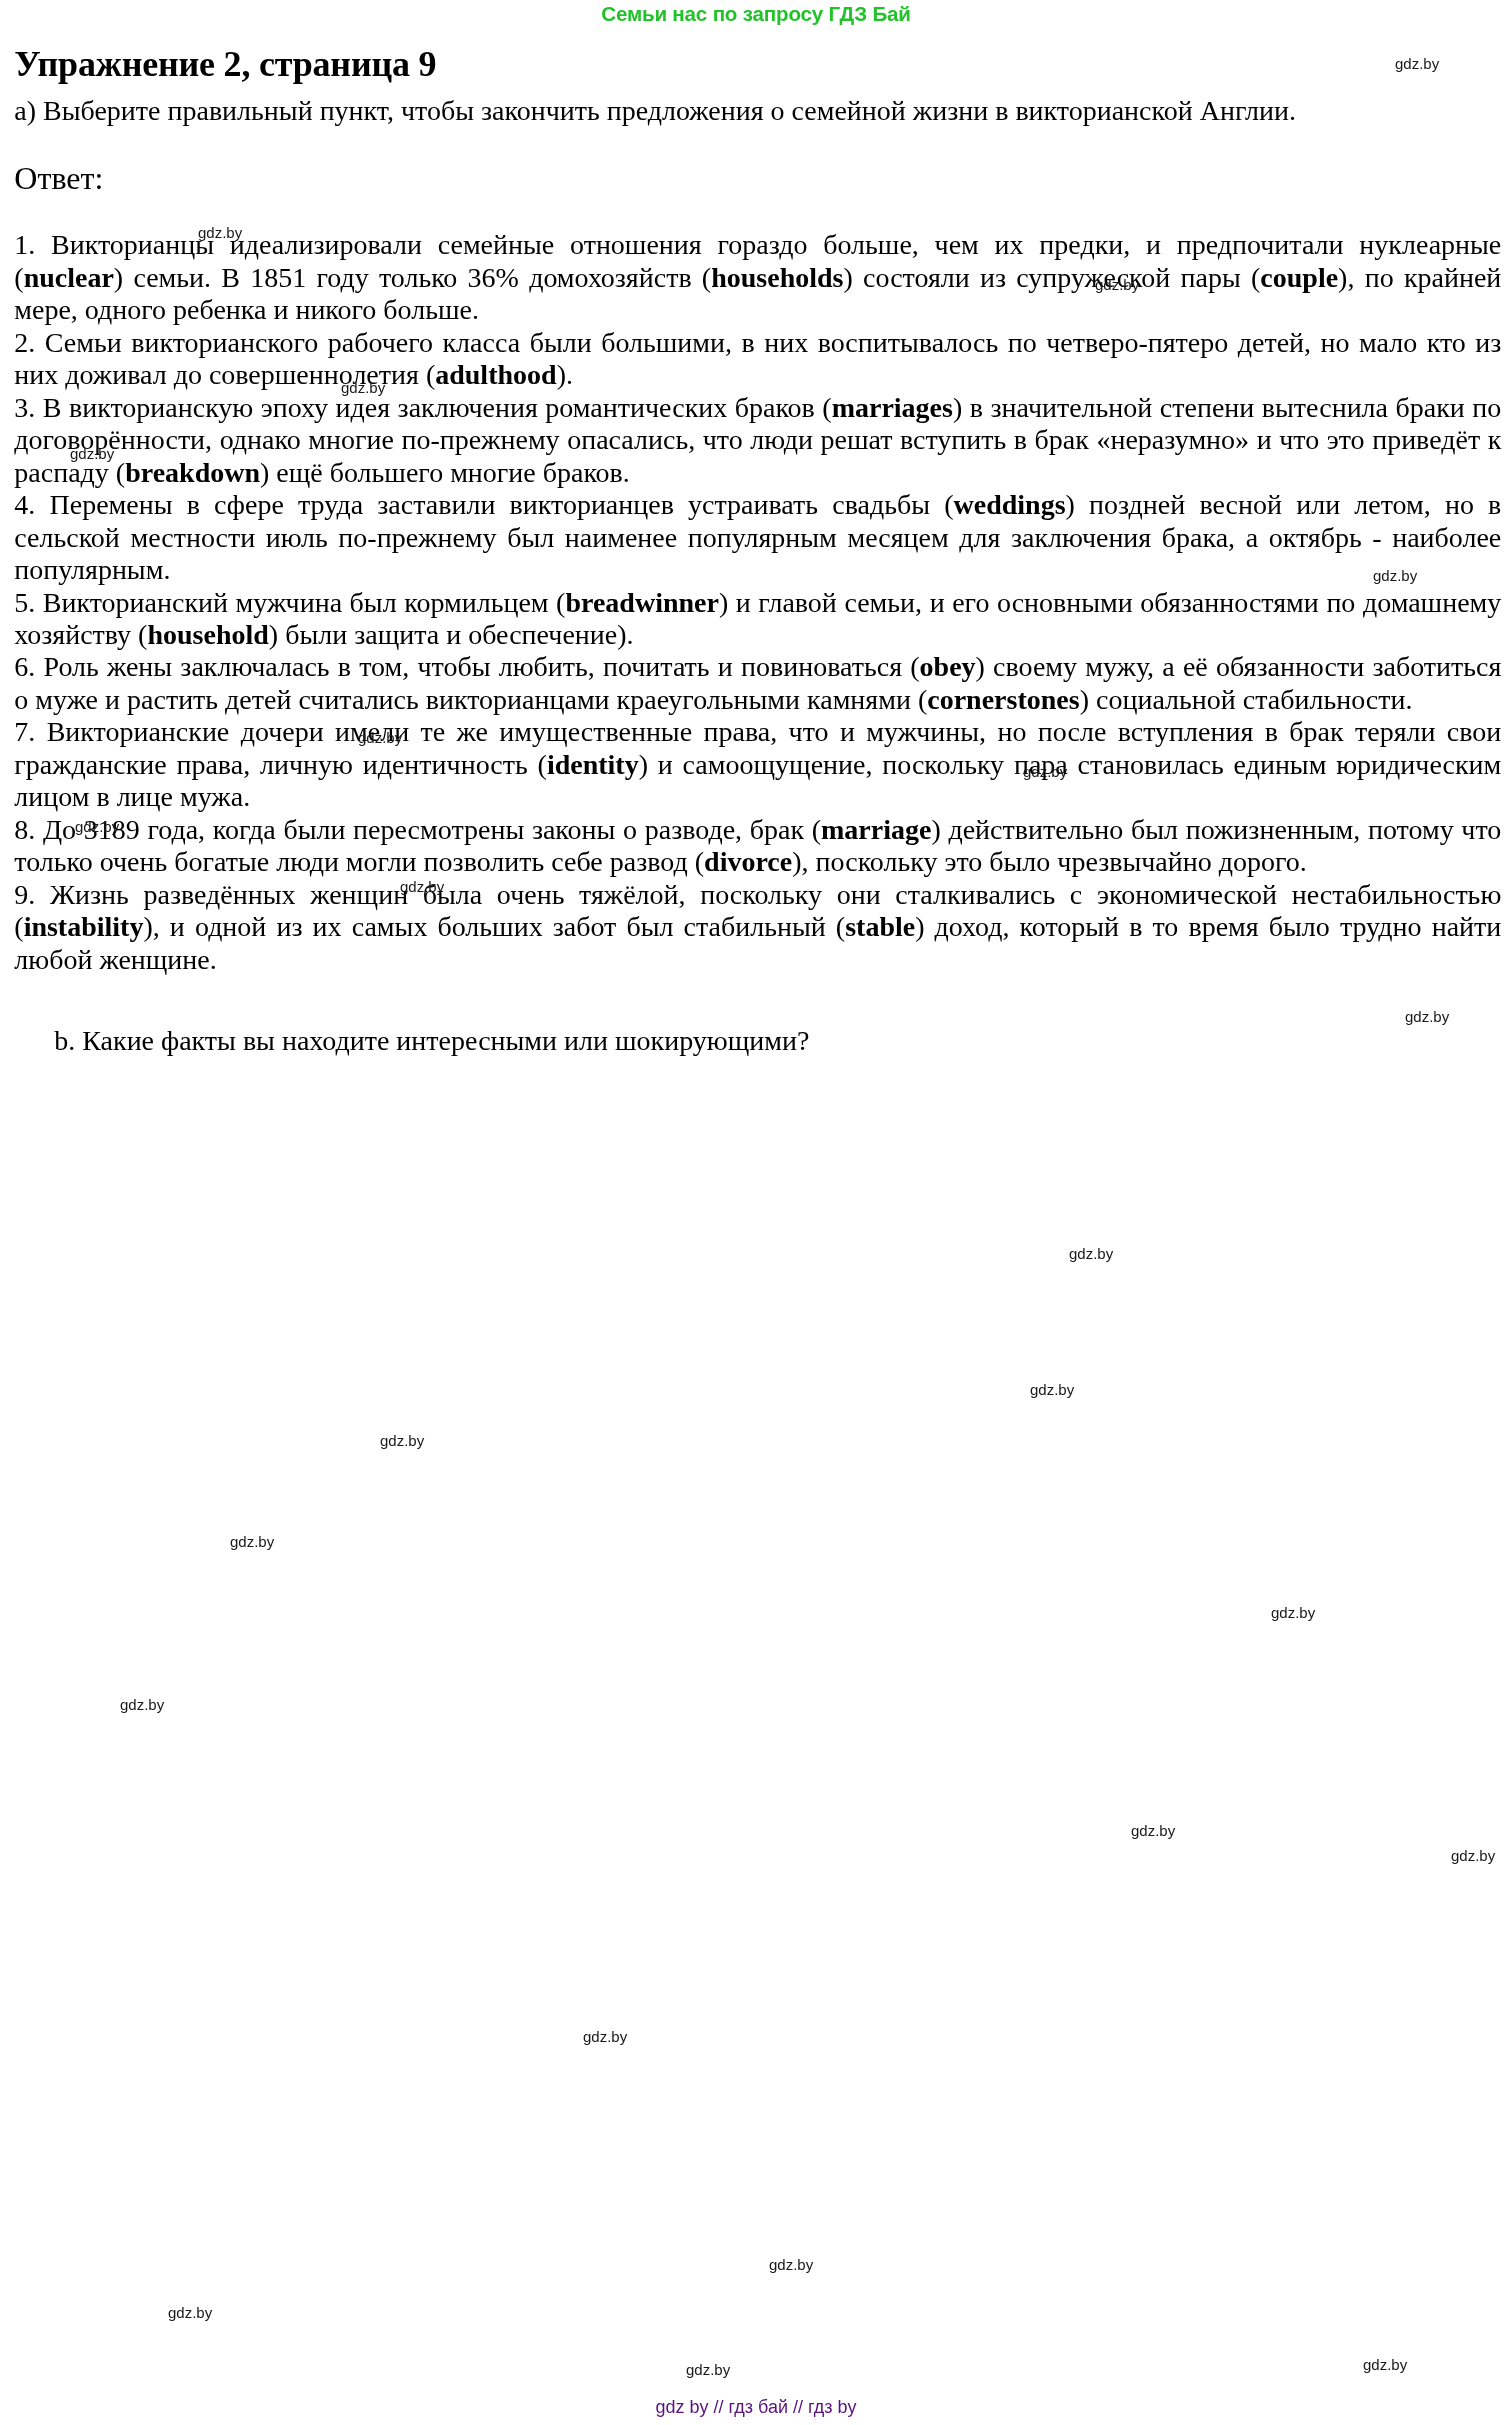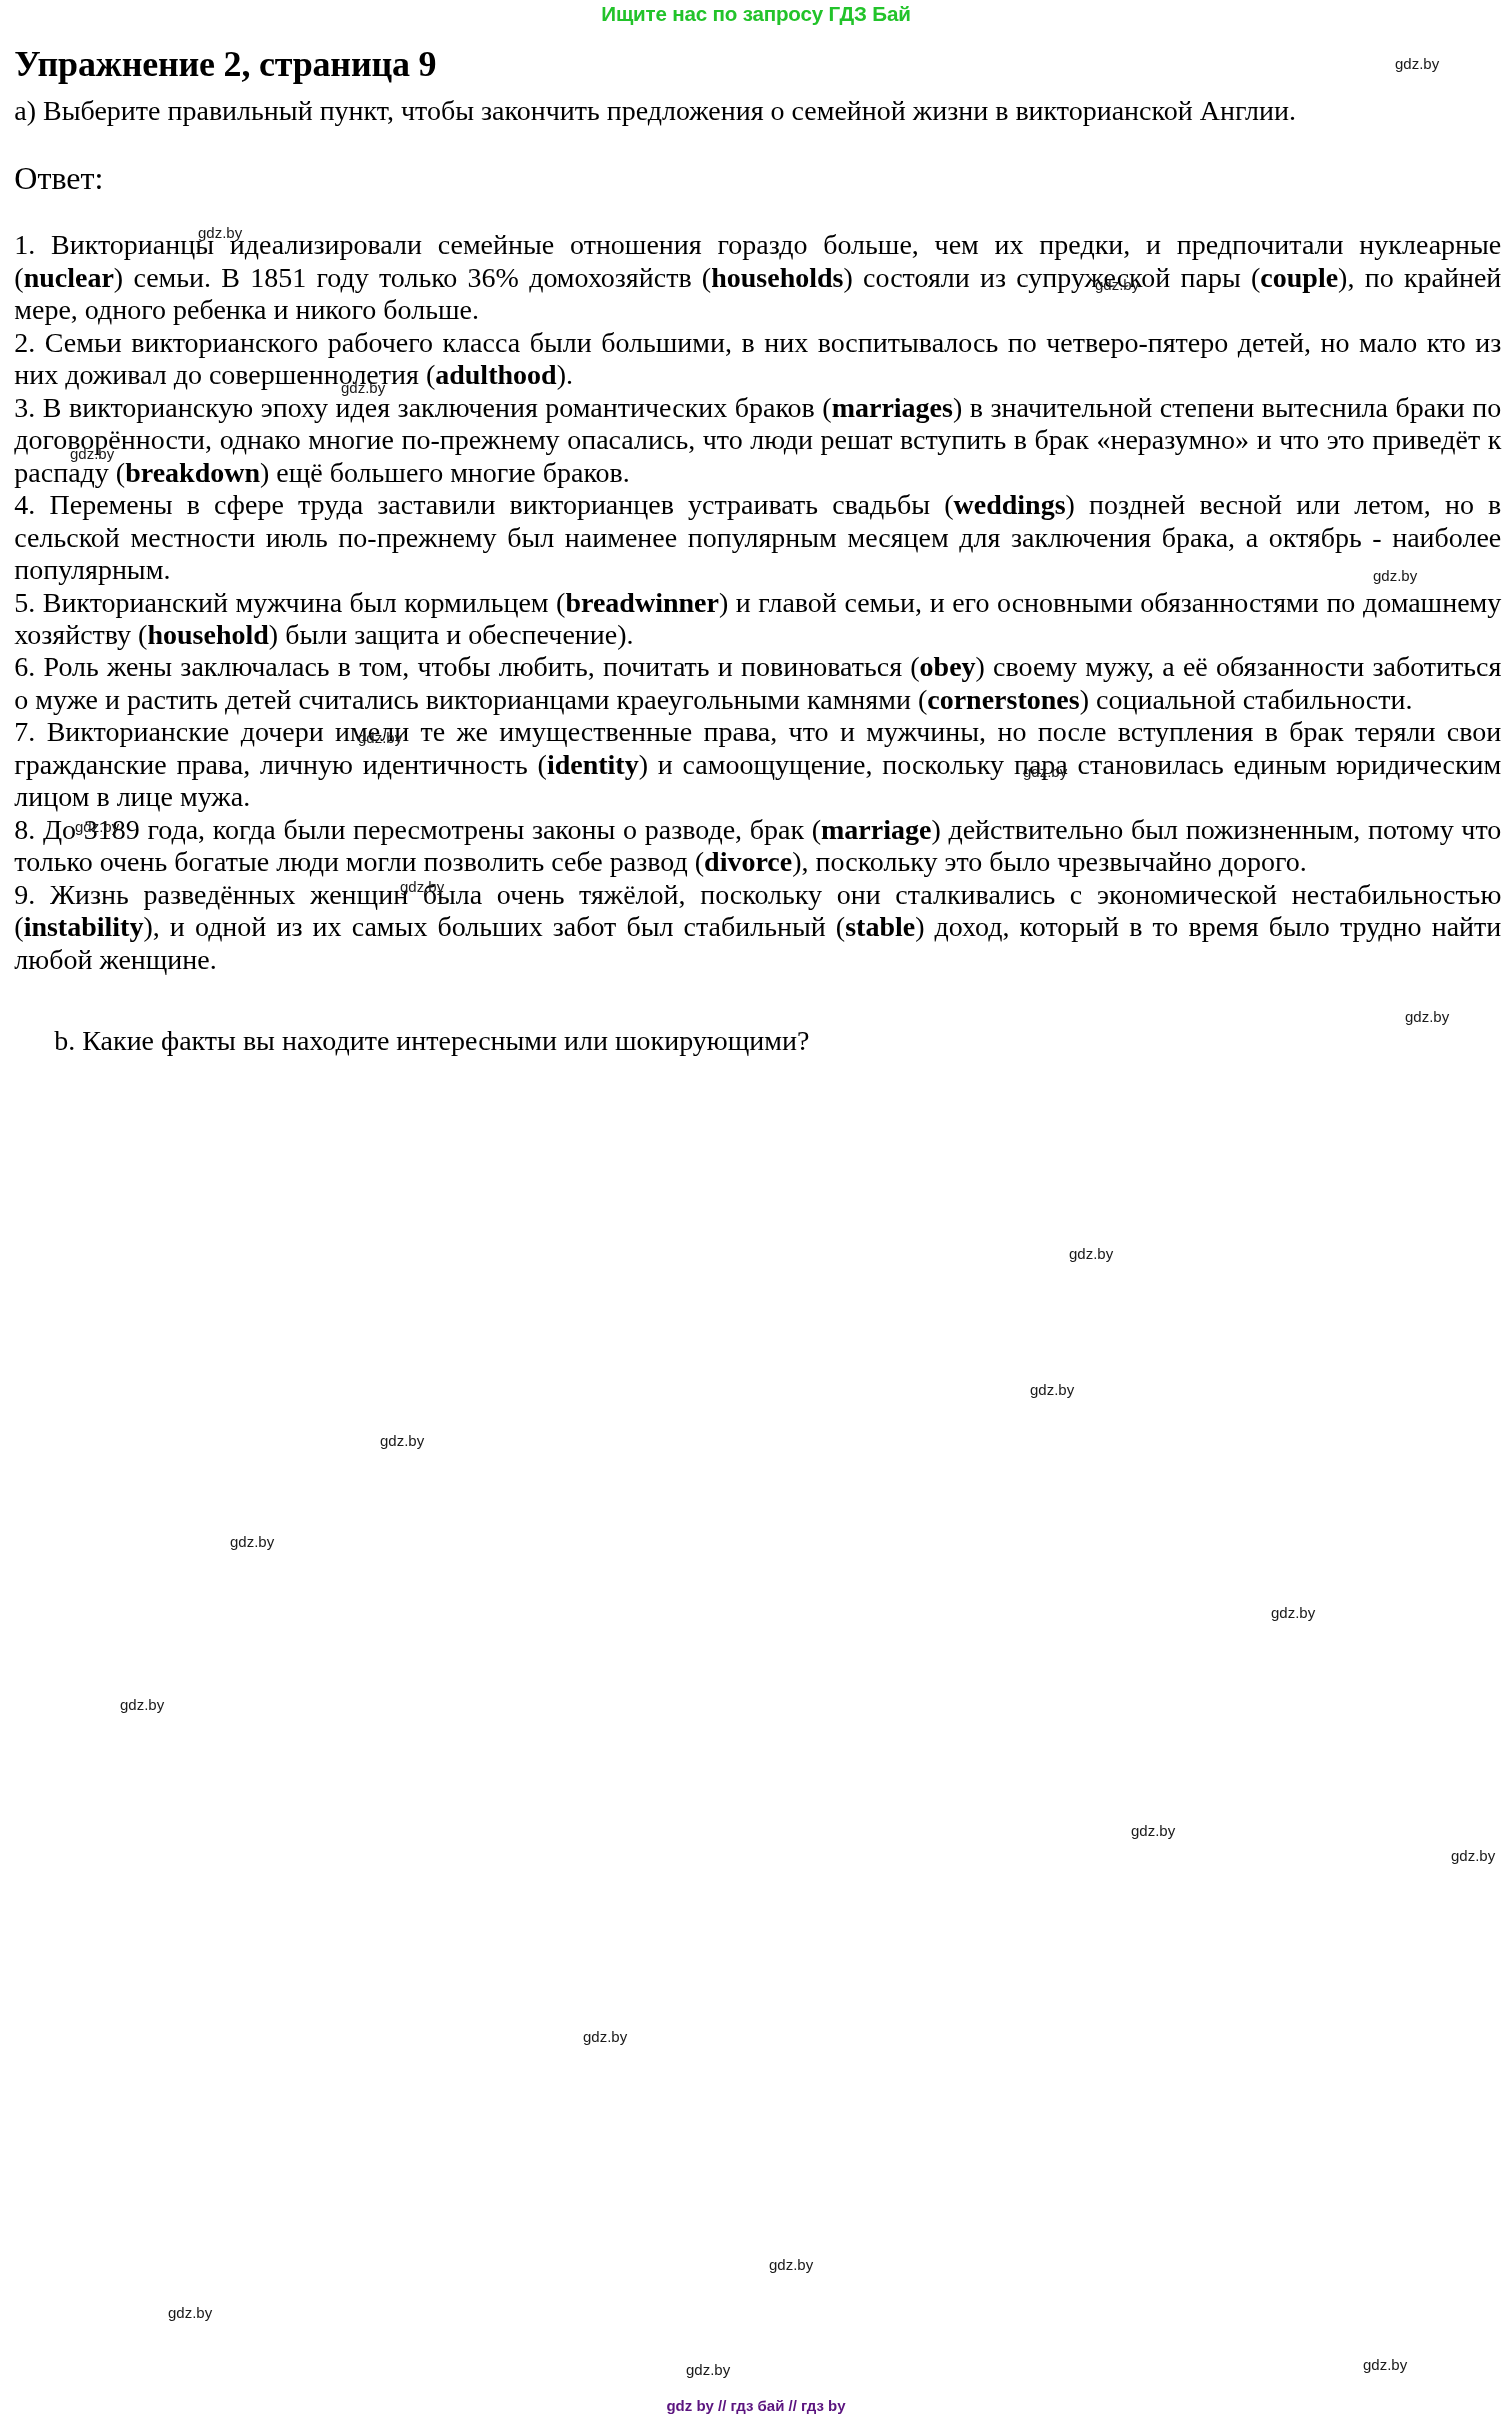--- a/index.html
+++ b/index.html
@@ -77,41 +77,41 @@
   }
 
   
   #footer-links {
     position: absolute;
     left: 0;
     top: 2397px;
     width: 1512px;
     text-align: center;
     font-family: "Liberation Sans", "DejaVu Sans", sans-serif;
-    font-size: 15px;
-    font-weight: bold;
+    font-size: 18px;
+    font-weight: normal;
     color: #5b147f;
     white-space: nowrap;
   }
 
   
   .wm {
     position: absolute;
     font-family: "Liberation Sans", "DejaVu Sans", sans-serif;
     font-size: 15px;
     font-weight: normal;
     color: #1a1a1a;
     white-space: nowrap;
     pointer-events: none;
   }
 </style>
 </head>
 <body>
 
-<div id="promo-banner" style="color: rgb(34, 195, 42);">Ищите нас по запросу ГДЗ Бай</div>
+<div id="promo-banner" style="color: rgb(34, 195, 42);">Семьи нас по запросу ГДЗ Бай</div>
 
 <div id="doc">
 
   <h1 class="title">Упражнение 2, страница 9</h1>
 
   <p class="para">a) Выберите правильный пункт, чтобы закончить предложения о семейной жизни в викторианской Англии.</p>
 
   <p class="answer-label">Ответ:</p>
 
   <div id="answers">

